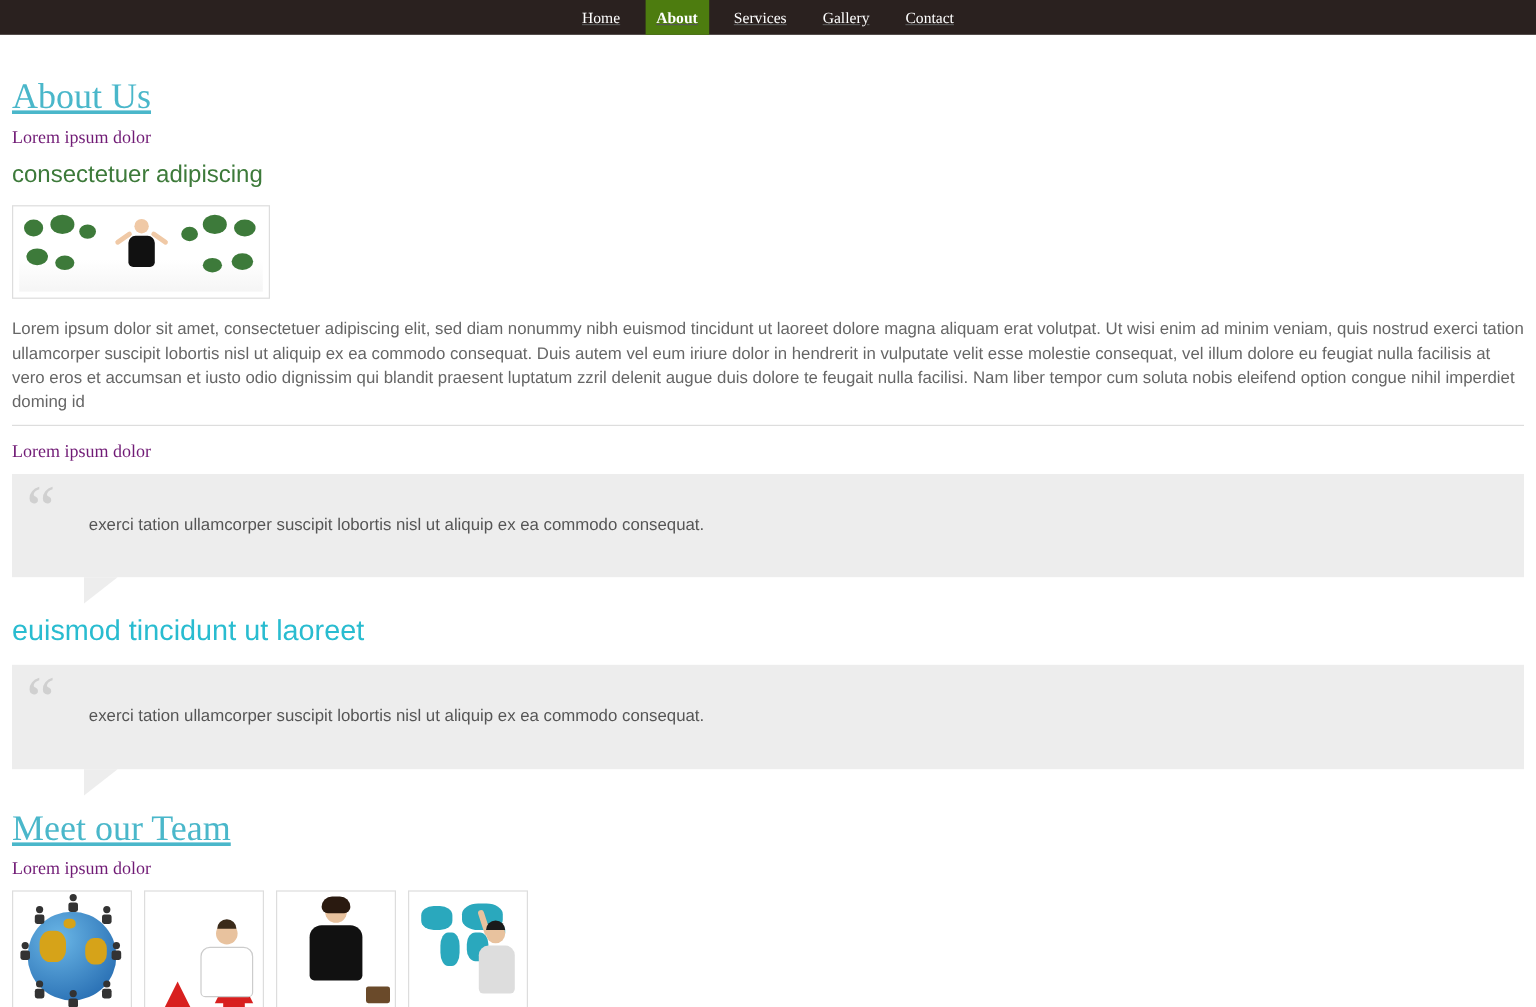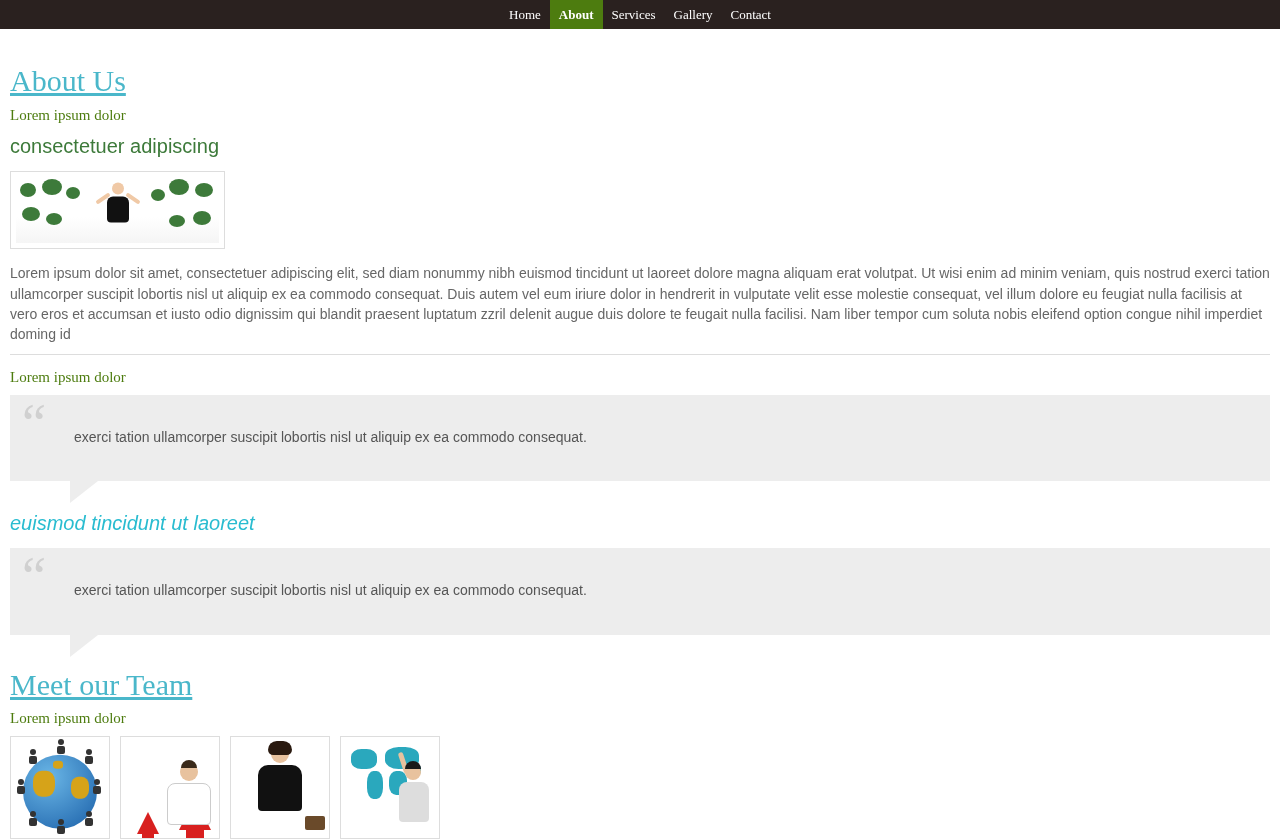--- a/index.html
+++ b/index.html
@@ -14,21 +14,22 @@
   .topbar {
     background: #2a211f;
     height: 29px;
     width: 100%;
     display: flex;
     justify-content: center;
     align-items: center;
   }
   .nav {
     display: flex;
-    gap: 0;
+    gap: 12px;
+    text-decoration: underline;
   }
   .nav a {
     color: #fff;
     text-decoration: none;
     font-family: Georgia, 'Times New Roman', serif;
     font-size: 13px;
     padding: 6px 9px;
     line-height: 17px;
   }
   .nav a.active {
@@ -44,21 +45,21 @@
     font-family: Georgia, 'Times New Roman', serif;
     color: #4ab7ca;
     font-size: 30px;
     font-weight: normal;
     margin: 0 0 2px 0;
     text-decoration: underline;
   }
   .sub {
     font-family: Georgia, 'Times New Roman', serif;
     font-size: 15px;
-    color: #4d7c0f;
+    color: #701a75;
     margin: 0 0 6px 0;
   }
   .green-head {
     color: #3d7a3a;
     font-size: 20px;
     margin: 0 0 10px 0;
     font-weight: normal;
   }
   .img-box {
     width: 215px;
@@ -113,23 +114,22 @@
     position: absolute;
     left: 60px;
     bottom: -22px;
     width: 0; height: 0;
     border-left: 0 solid transparent;
     border-right: 28px solid transparent;
     border-top: 22px solid #ededed;
   }
   .cyan-link {
     color: #29bcd0;
-    font-size: 20px;
+    font-size: 24px;
     margin: 0 0 10px 0;
-    font-style: italic;
   }
 
   .team-row { display: flex; gap: 10px; margin: 6px 0 16px 0; }
   .team-row .card {
     width: 100px;
     height: 103px;
     border: 1px solid #ddd;
     padding: 4px;
     position: relative;
     overflow: hidden;

